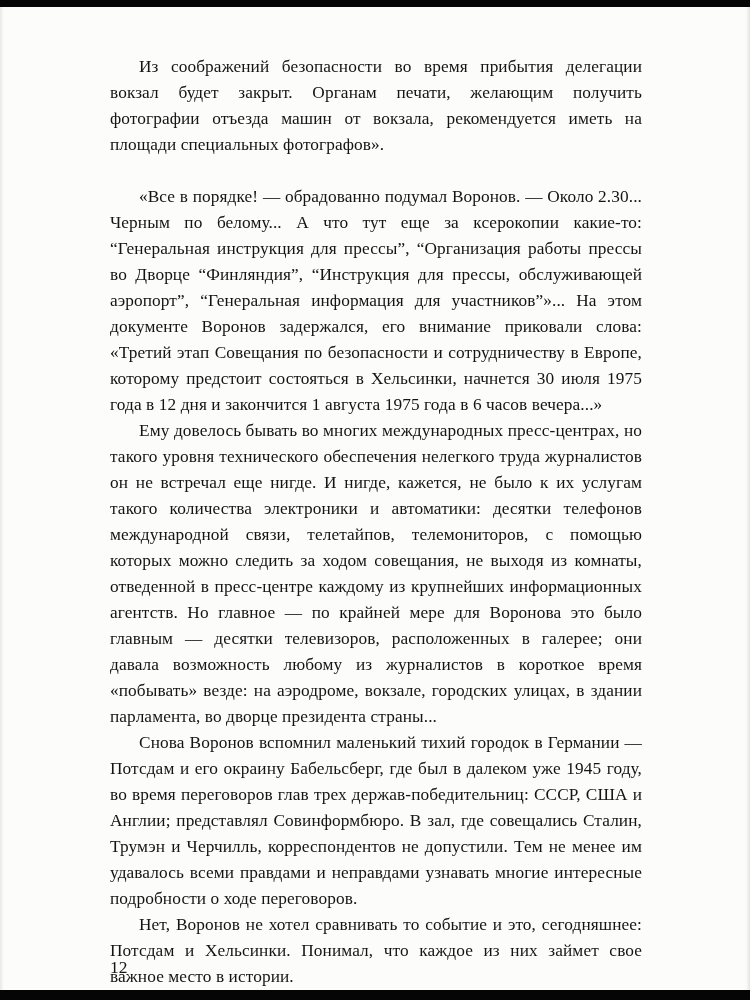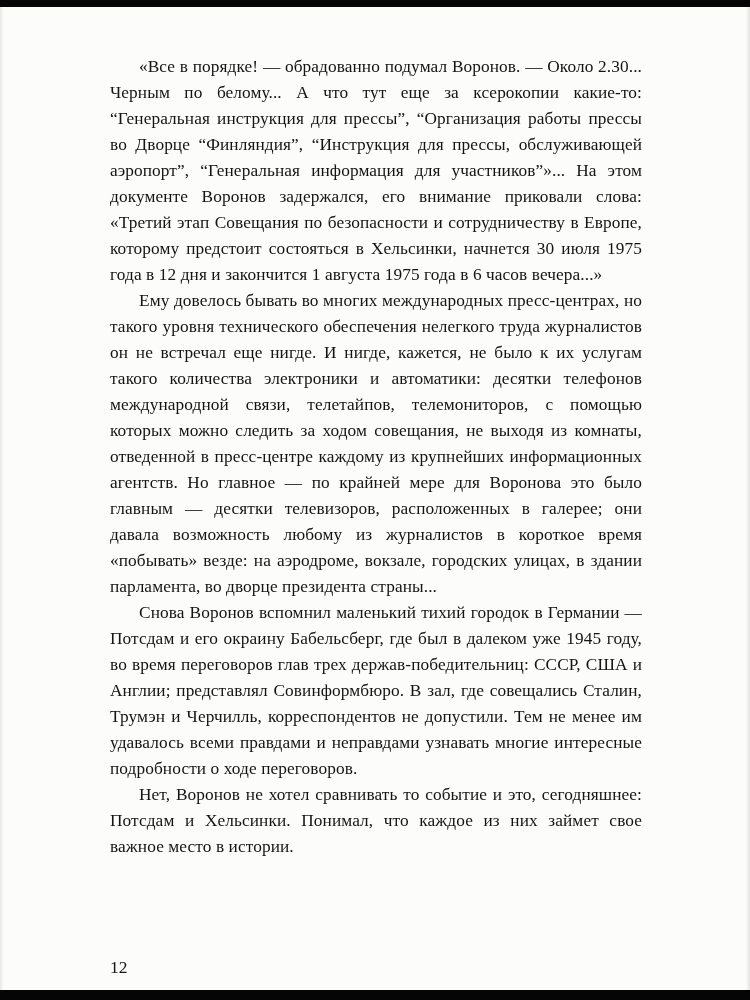--- a/index.html
+++ b/index.html
@@ -37,37 +37,39 @@
     font-size: 17.3px;
     line-height: 26px;
     text-align: justify;
     letter-spacing: 0.1px;
   }
   .text-block p {
     margin: 0;
     text-indent: 29px;
   }
   .text-block p.gap-before {
+    margin-top: 26px;
   }
   .page-number {
     position: absolute;
     left: 110px;
     top: 918px;
     font-size: 17.5px;
     line-height: 26px;
     margin-top: 36px;
   }
 </style>
 </head>
 <body>
 
 <div class="scan-page">
   <div class="scan-edge-top"></div>
 
   <div class="text-block">
+    <p>Из соображений безопасности во время прибытия делегации вокзал будет закрыт. Органам печати, желающим получить фотографии отъезда машин от вокзала, рекомендуется иметь на площади специальных фотографов».</p>
     <p class="gap-before">«Все в порядке! — обрадованно подумал Воронов. — Около 2.30... Черным по белому... А что тут еще за ксерокопии какие-то: “Генеральная инструкция для прессы”, “Организация работы прессы во Дворце “Финляндия”, “Инструкция для прессы, обслуживающей аэропорт”, “Генеральная информация для участников”»... На этом документе Воронов задержался, его внимание приковали слова: «Третий этап Совещания по безопасности и сотрудничеству в Европе, которому предстоит состояться в Хельсинки, начнется 30 июля 1975 года в 12 дня и закончится 1 августа 1975 года в 6 часов вечера...»</p>
     <p>Ему довелось бывать во многих международных пресс-центрах, но такого уровня технического обеспечения нелегкого труда журналистов он не встречал еще нигде. И нигде, кажется, не было к их услугам такого количества электроники и автоматики: десятки телефонов международной связи, телетайпов, телемониторов, с помощью которых можно следить за ходом совещания, не выходя из комнаты, отведенной в пресс-центре каждому из крупнейших информационных агентств. Но главное — по крайней мере для Воронова это было главным — десятки телевизоров, расположенных в галерее; они давала возможность любому из журналистов в короткое время «побывать» везде: на аэродроме, вокзале, городских улицах, в здании парламента, во дворце президента страны...</p>
     <p>Снова Воронов вспомнил маленький тихий городок в Германии — Потсдам и его окраину Бабельсберг, где был в далеком уже 1945 году, во время переговоров глав трех держав-победительниц: СССР, США и Англии; представлял Совинформбюро. В зал, где совещались Сталин, Трумэн и Черчилль, корреспондентов не допустили. Тем не менее им удавалось всеми правдами и неправдами узнавать многие интересные подробности о ходе переговоров.</p>
     <p>Нет, Воронов не хотел сравнивать то событие и это, сегодняшнее: Потсдам и Хельсинки. Понимал, что каждое из них займет свое важное место в истории.</p>
   </div>
 
   <div class="page-number">12</div>
 
   <div class="scan-edge-bottom"></div>
 </div>

